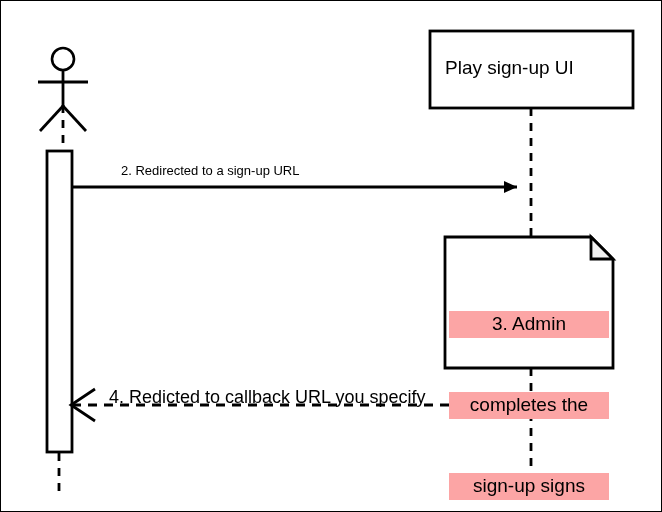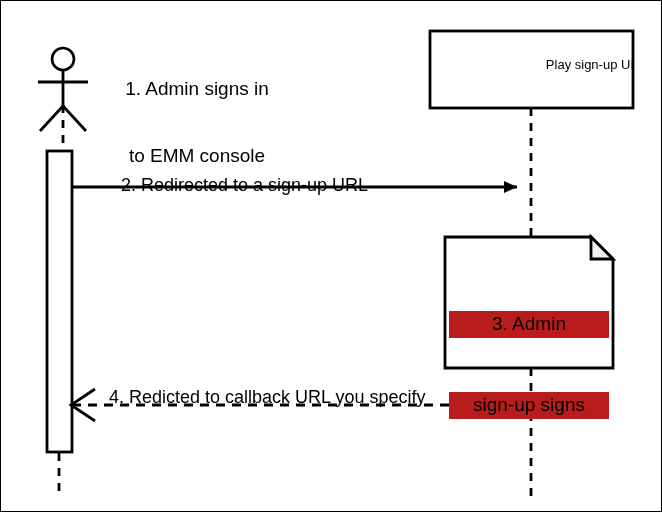--- a/index.html
+++ b/index.html
@@ -42,51 +42,51 @@
     width: 200px;
     font-size: 19px;
     text-align: center;
   }
   #step1-caption .ln { display: block; }
   
   #participant-label {
     left: 429px;
     top: 56px;
     width: 204px;
-    font-size: 13px;
-    text-align: right;
+    font-size: 19px;
+    text-align: left;
+    padding-left: 15px;
   }
   
   #msg2-label {
     left: 120px;
     top: 162px;
-    font-size: 18px;
+    font-size: 13px;
     text-align: left;
-    margin-top: 12px;
   }
   
   #msg4-label {
     left: 96px;
     top: 386px;
     font-size: 18px;
     text-align: left;
     margin-left: 12px;
   }
   
   #note-text {
     left: 448px;
     top: 256px;
     width: 160px;
     font-size: 19px;
     text-align: center;
     line-height: 1.42;
   }
   #note-text .ln {
     display: block;
-    background: #b91c1c;
+    background: #fca5a5;
   }
 </style>
 </head>
 <body>
 
 <div id="canvas">
 
   <svg id="diagram-svg" viewBox="0 0 662 512" xmlns="http://www.w3.org/2000/svg">
 
     <defs>
@@ -122,29 +122,26 @@
 
     <g>
       <path d="M 444 236 L 590 236 L 612 258 L 612 367 L 444 367 Z" fill="#ffffff" stroke="#000000" stroke-width="2.8" stroke-linejoin="miter"></path>
       <path d="M 590 236 L 612 258 L 590 258 Z" fill="#f2f2f2" stroke="#000000" stroke-width="2.8" stroke-linejoin="miter"></path>
     </g>
 
     <line x1="528" y1="404" x2="72" y2="404" stroke="#000000" stroke-width="2.8" stroke-dasharray="9 7"></line>
     <path d="M 94 388 L 70 404 L 94 420" fill="none" stroke="#000000" stroke-width="2.8" stroke-linecap="butt" stroke-linejoin="miter"></path>
   </svg>
 
-  <div class="lbl" id="step1-caption">
-    <span class="ln">1. Admin signs in</span>
-    <span class="ln">to EMM console</span>
-  </div>
 
   <div class="lbl" id="participant-label">Play sign-up UI</div>
 
   <div class="lbl" id="msg2-label">2. Redirected to a sign-up URL</div>
 
   <div class="lbl" id="msg4-label">4. Redicted to callback URL you specify</div>
 
   <div class="lbl" id="note-text">
     <span class="ln">3. Admin</span>
+    <span class="ln">completes the</span>
     <span class="ln">sign-up signs</span>
   </div>
 
 </div>
 
 </body></html>

